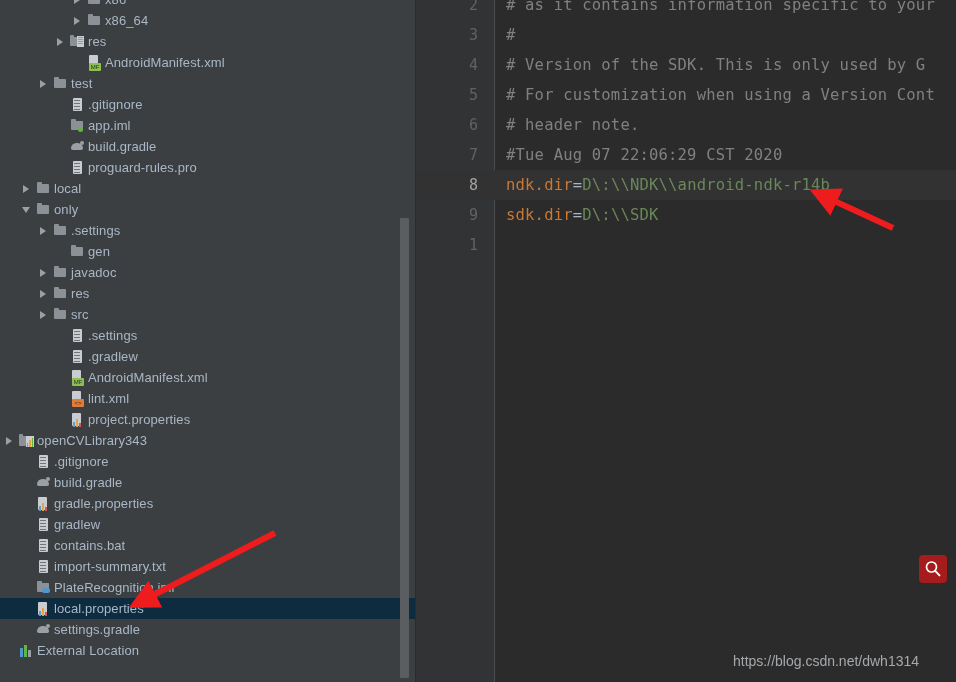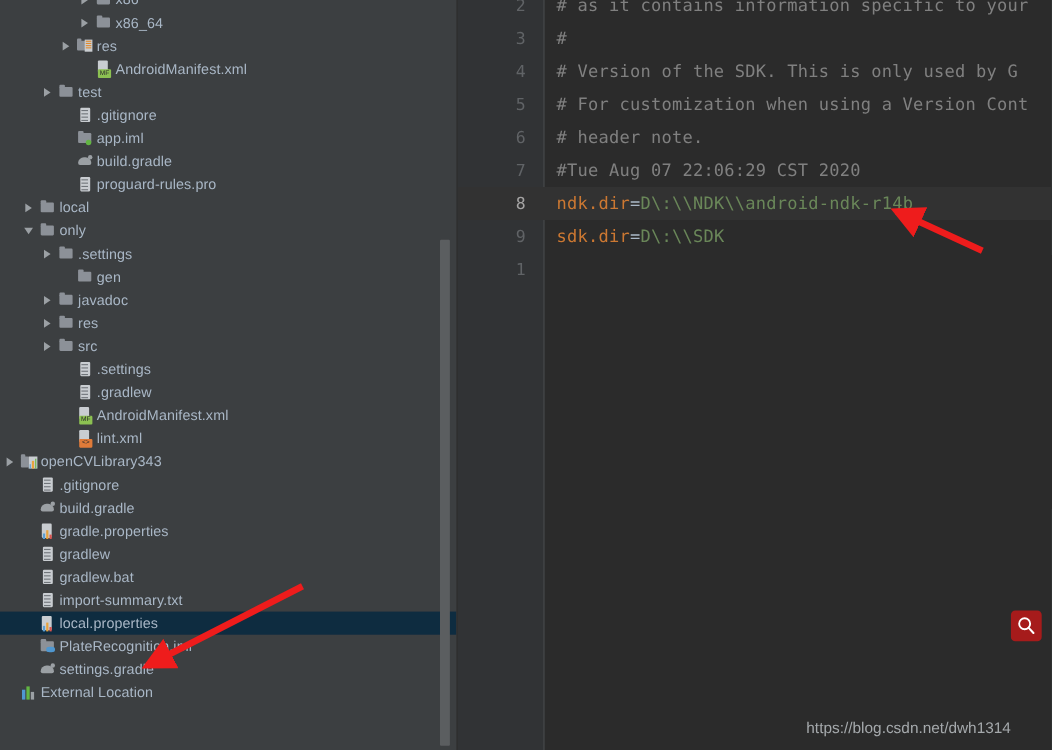--- a/index.html
+++ b/index.html
@@ -340,20 +340,33 @@
         <div class="row">
           <span style="display:inline-block;width:57px;flex:none;"></span>
           <span class="twisty "></span>
           <span style="display:inline-block;width:4px;flex:none;"></span>
           <span class="ico i-xml">
             <span class="badge xml">&lt;&gt;</span>
           </span>
           <span class="lbl">lint.xml</span>
         </div>
         <div class="row">
+          <span style="display:inline-block;width:57px;flex:none;"></span>
+          <span class="twisty "></span>
+          <span style="display:inline-block;width:4px;flex:none;"></span>
+          <span class="ico i-props">
+            <span class="bars">
+              <i></i>
+              <i></i>
+              <i></i>
+            </span>
+          </span>
+          <span class="lbl">project.properties</span>
+        </div>
+        <div class="row">
           <span style="display:inline-block;width:6px;flex:none;"></span>
           <span class="twisty closed"></span>
           <span style="display:inline-block;width:4px;flex:none;"></span>
           <span class="ico i-mod2">
             <span class="mod2bars">
               <i></i>
               <i></i>
               <i></i>
             </span>
           </span>
@@ -391,50 +404,50 @@
           <span class="twisty "></span>
           <span style="display:inline-block;width:4px;flex:none;"></span>
           <span class="ico i-file"></span>
           <span class="lbl">gradlew</span>
         </div>
         <div class="row">
           <span style="display:inline-block;width:23px;flex:none;"></span>
           <span class="twisty "></span>
           <span style="display:inline-block;width:4px;flex:none;"></span>
           <span class="ico i-file"></span>
-          <span class="lbl">gradlew.bat</span>
+          <span class="lbl">contains.bat</span>
         </div>
         <div class="row">
           <span style="display:inline-block;width:23px;flex:none;"></span>
           <span class="twisty "></span>
           <span style="display:inline-block;width:4px;flex:none;"></span>
           <span class="ico i-file"></span>
           <span class="lbl">import-summary.txt</span>
+        </div>
+        <div class="row">
+          <span style="display:inline-block;width:23px;flex:none;"></span>
+          <span class="twisty "></span>
+          <span style="display:inline-block;width:4px;flex:none;"></span>
+          <span class="ico i-module-dot">
+            <span class="dotb"></span>
+          </span>
+          <span class="lbl">PlateRecognition.iml</span>
         </div>
         <div class="row sel">
           <span style="display:inline-block;width:23px;flex:none;"></span>
           <span class="twisty "></span>
           <span style="display:inline-block;width:4px;flex:none;"></span>
           <span class="ico i-props">
             <span class="bars">
               <i></i>
               <i></i>
               <i></i>
             </span>
           </span>
           <span class="lbl">local.properties</span>
-        </div>
-        <div class="row">
-          <span style="display:inline-block;width:23px;flex:none;"></span>
-          <span class="twisty "></span>
-          <span style="display:inline-block;width:4px;flex:none;"></span>
-          <span class="ico i-module-dot">
-            <span class="dotb"></span>
-          </span>
-          <span class="lbl">PlateRecognition.iml</span>
         </div>
         <div class="row">
           <span style="display:inline-block;width:23px;flex:none;"></span>
           <span class="twisty "></span>
           <span style="display:inline-block;width:4px;flex:none;"></span>
           <span class="ico i-gradle"></span>
           <span class="lbl">settings.gradle</span>
         </div>
         <div class="row">
           <span style="display:inline-block;width:6px;flex:none;"></span>

